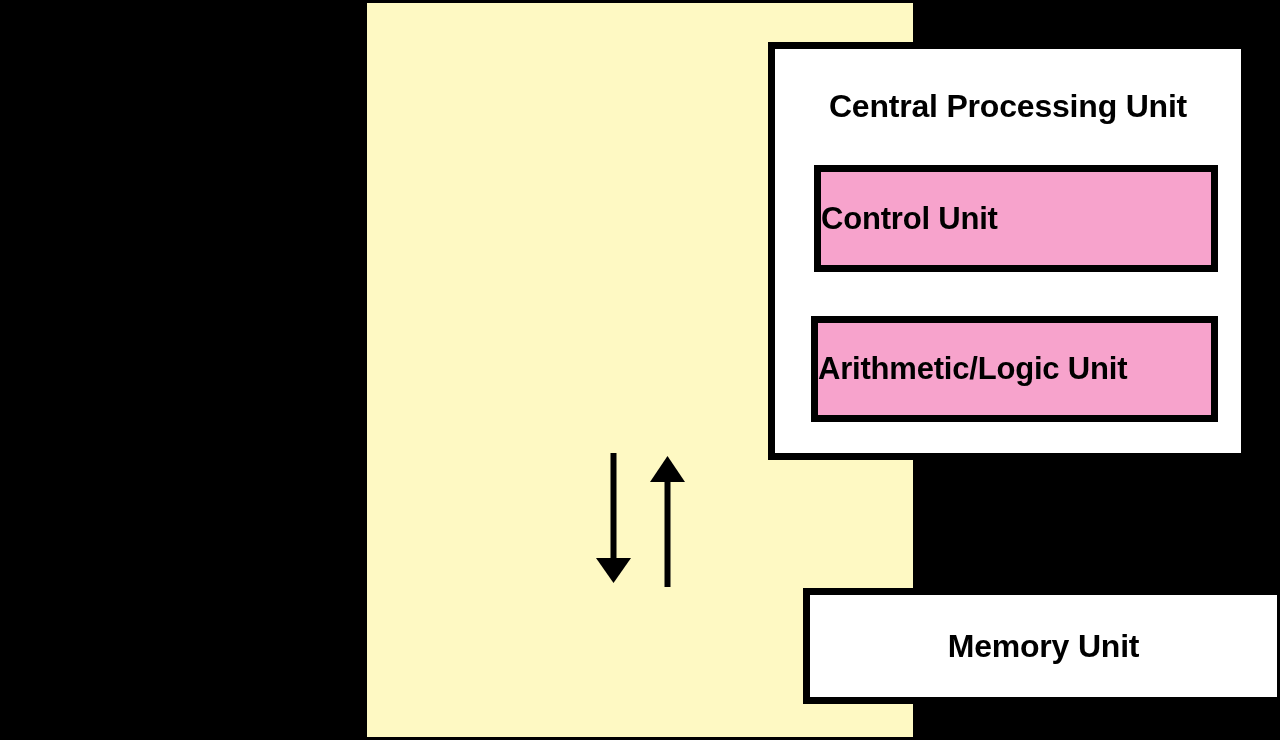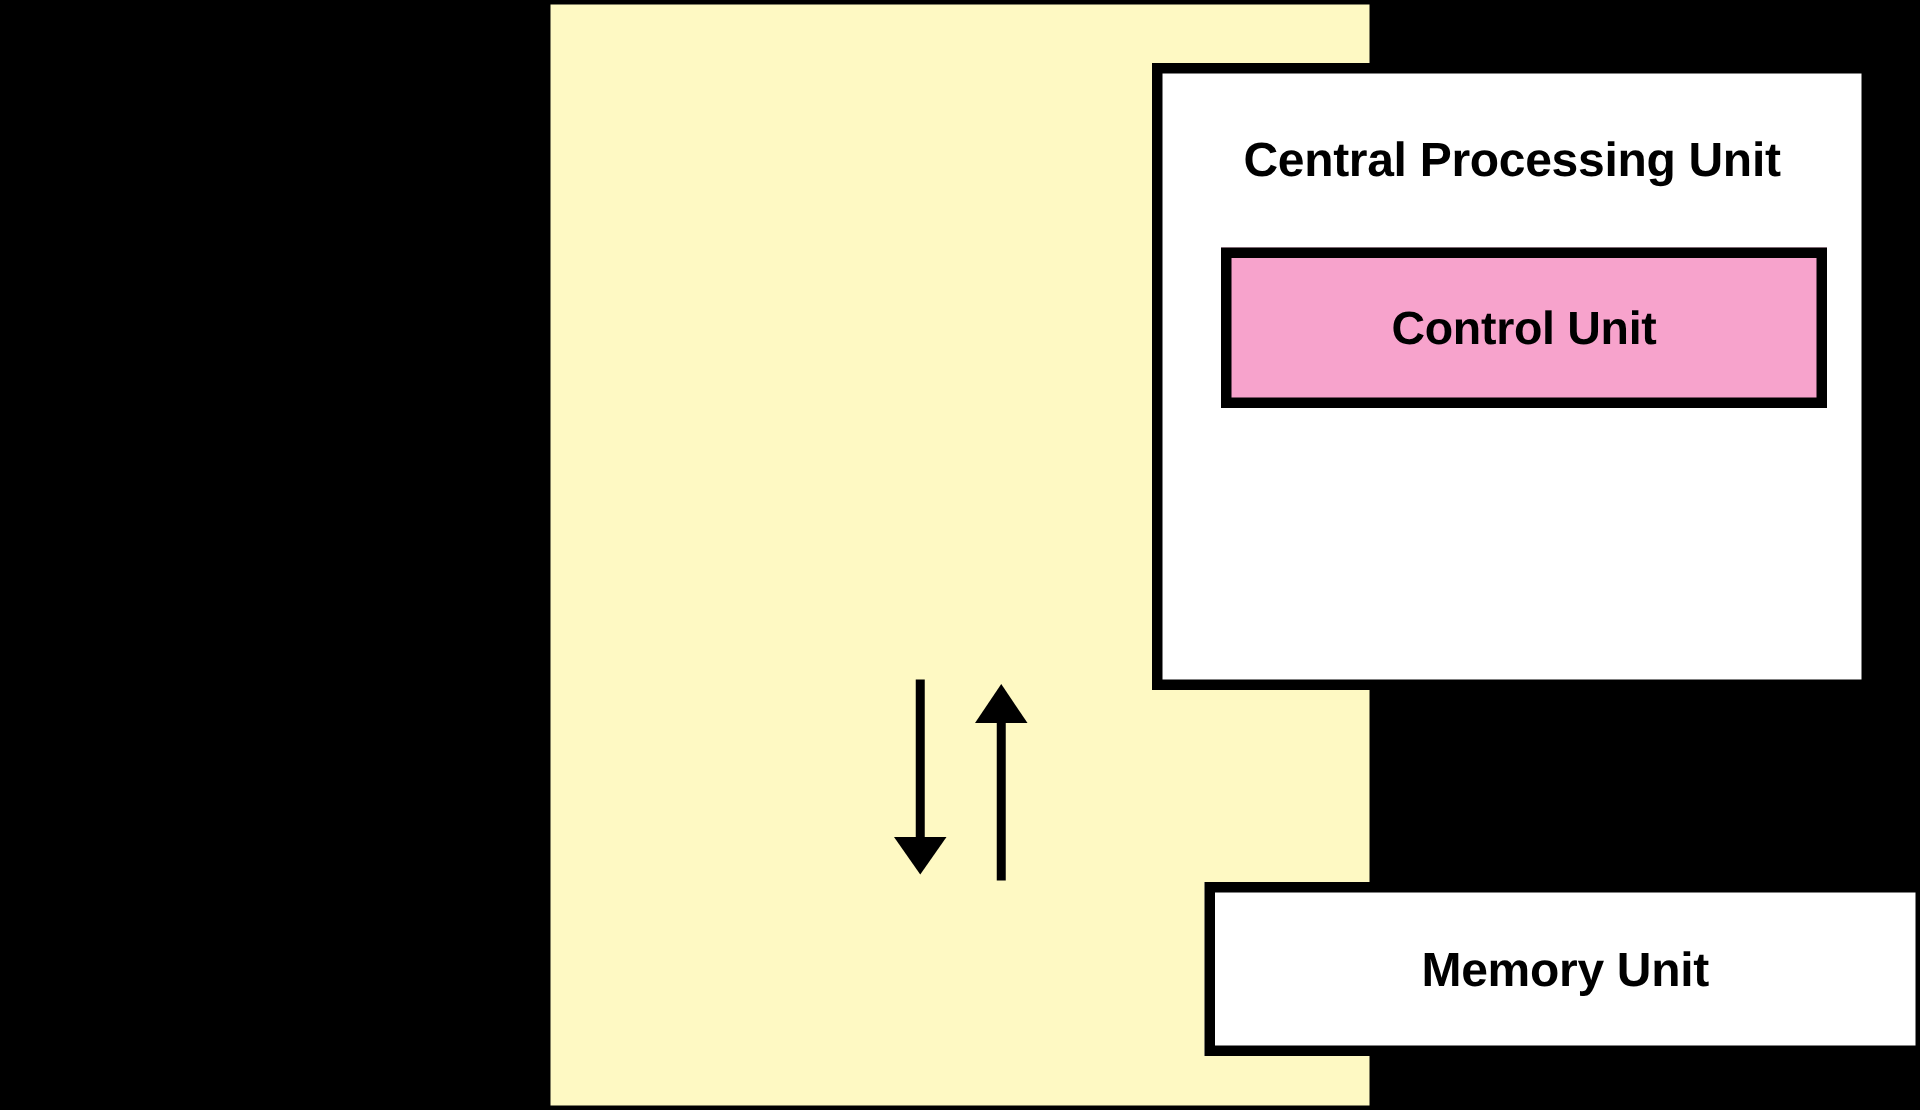--- a/index.html
+++ b/index.html
@@ -67,21 +67,20 @@
   }
 
   
   .inner-box {
     position: absolute;
     box-sizing: border-box;
     border: 7px solid #000000;
     background: #f7a3cc;
     display: flex;
     align-items: center;
-    justify-content: center;
   }
   .inner-box .inner-label {
     font-size: 31px;
     font-weight: bold;
     color: #000000;
     text-align: center;
     letter-spacing: -0.2px;
     line-height: 34px;
   }
 
@@ -136,20 +135,23 @@
 
   <div class="panel">
 
     <div class="box cpu-box">
       <div class="cpu-title">Central Processing Unit</div>
 
       <div class="inner-box control-unit">
         <span class="inner-label">Control Unit</span>
       </div>
 
+      <div class="inner-box alu-unit">
+        <span class="inner-label">Arithmetic/Logic Unit</span>
+      </div>
     </div>
 
     <div class="box memory-box">
       <span class="memory-label">Memory Unit</span>
     </div>
 
   </div>
 
   <svg class="arrows-svg" viewBox="0 0 1280 740">
 

